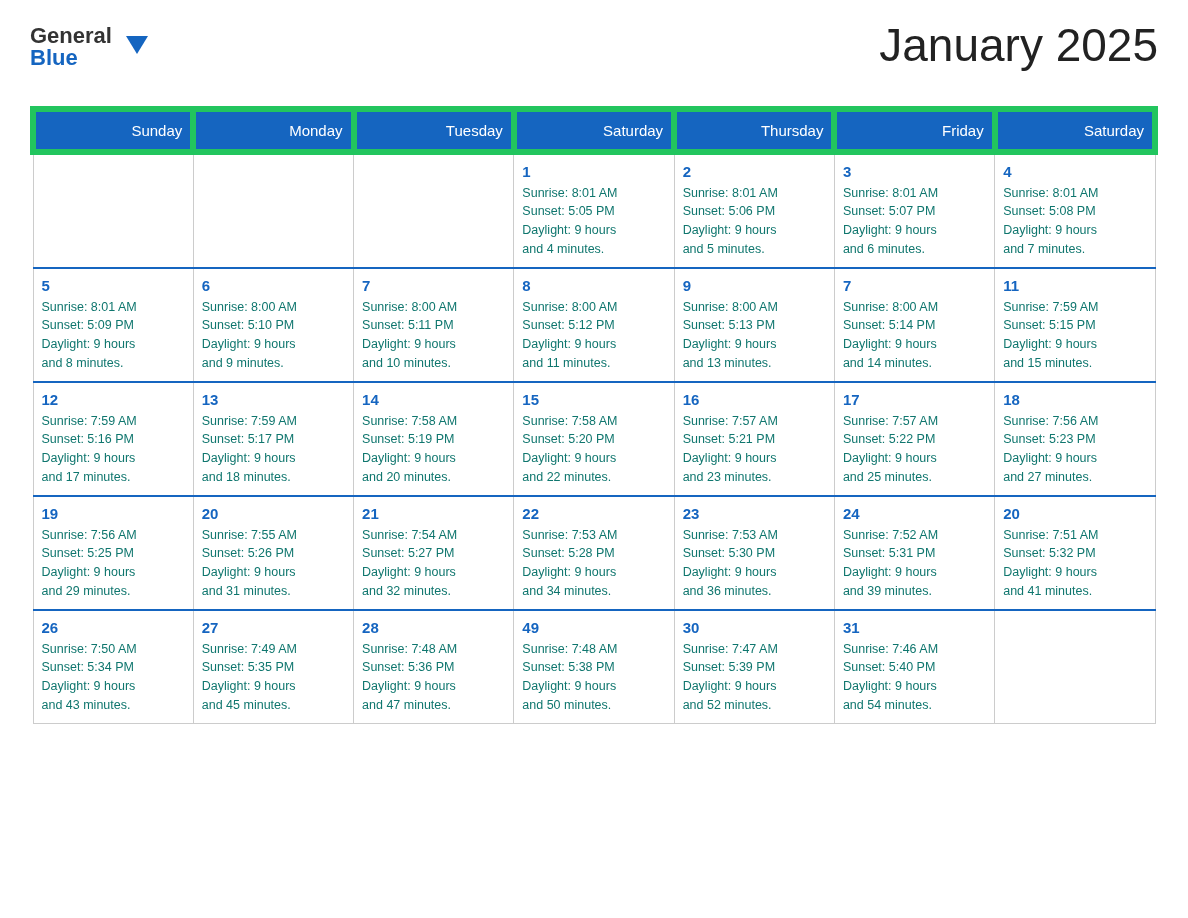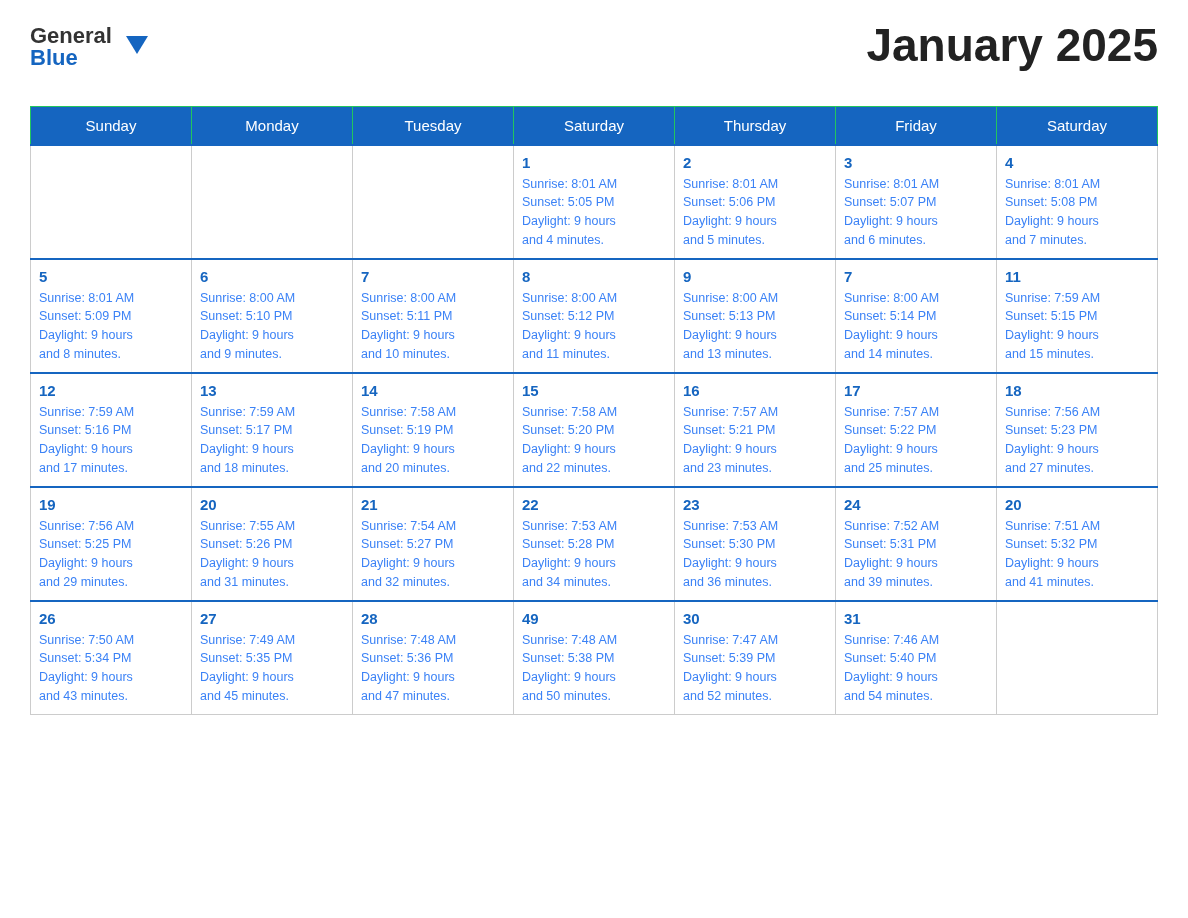--- a/index.html
+++ b/index.html
@@ -29,61 +29,61 @@
     .logo-text-blue {
       font-size: 22px;
       font-weight: bold;
       color: #1565c0;
     }
     .title-section {
       text-align: right;
     }
     .month-title {
       font-size: 46px;
-      font-weight: bold;
+      font-weight: normal;
       color: #222;
       line-height: 1.1;
     }
     .location-title {
       font-size: 20px;
       color: #444;
       margin-top: 4px;
     }
     .calendar {
       width: 100%;
       border-collapse: collapse;
       border: 1px solid #999;
     }
     .calendar th {
       background-color: #1565c0;
       color: #fff;
       padding: 10px 8px;
       font-size: 15px;
       font-weight: normal;
-      text-align: center;
-      border: 1px solid #22c55e;
+      text-align: right;
+      border: 6px solid #22c55e;
     }
     .calendar td {
       vertical-align: top;
       padding: 8px;
       border: 1px solid #ccc;
       width: 14.28%;
       min-height: 100px;
       font-size: 13px;
       color: #333;
     }
     .day-number {
       font-size: 15px;
       color: #1565c0;
       font-weight: bold;
       margin-bottom: 4px;
     }
     .day-info {
       font-size: 12.5px;
-      color: #3b82f6;
+      color: #0f766e;
       line-height: 1.5;
     }
     .empty-cell {
       background: #fff;
     }
     tr.week-row td {
       border-top: 2px solid #1565c0;
     }
   </style>
 </head>

